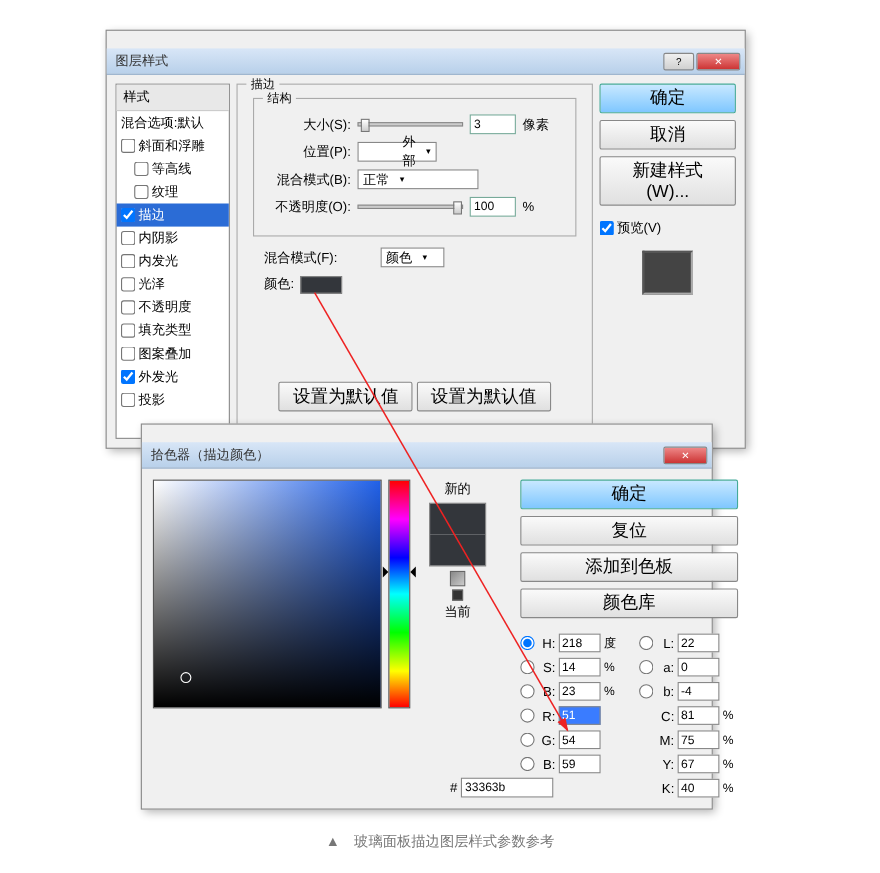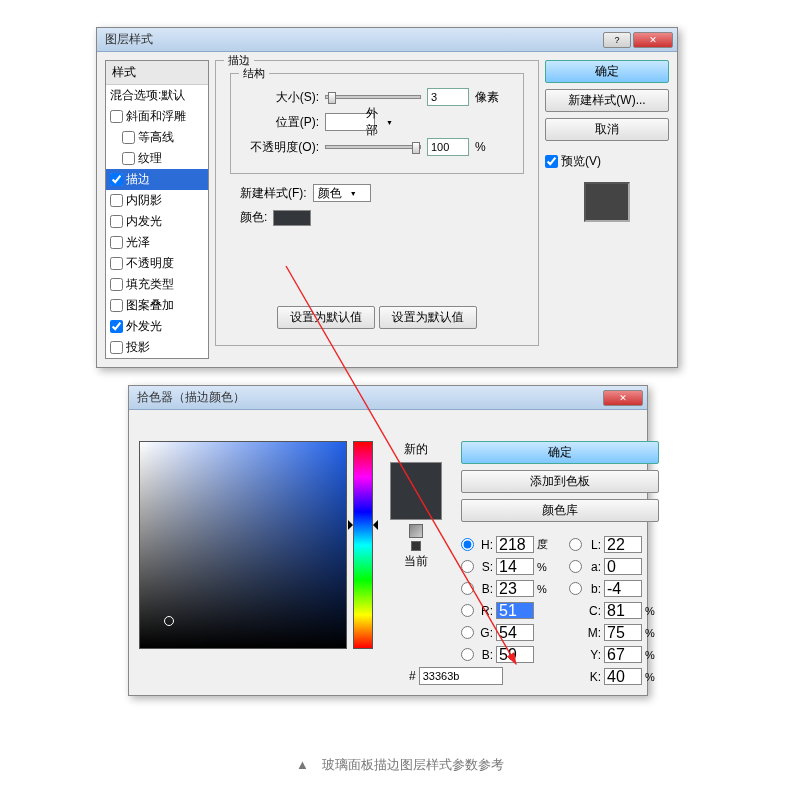--- a/index.html
+++ b/index.html
@@ -1,18 +1,18 @@
 <!DOCTYPE html>
 <html><head>
 <meta charset="utf-8">
 <style>
 * { box-sizing: border-box; margin: 0; padding: 0; }
 body { font-family: "Microsoft YaHei", "SimSun", Arial, sans-serif; font-size: 12px; background: #fff; width: 800px; height: 794px; position: relative; }
 .dialog { position: absolute; background: #f0f0f0; border: 1px solid #888; box-shadow: 3px 3px 8px rgba(0,0,0,0.3); }
-.titlebar { background: linear-gradient(to bottom, #d8e6f7, #b8d0ea); height: 24px; display: flex; align-items: center; padding: 4px 4px; border-bottom: 1px solid #8ca8c8; }
+.titlebar { background: linear-gradient(to bottom, #d8e6f7, #b8d0ea); height: 24px; display: flex; align-items: center; padding: 4px 4px; border-bottom: 1px solid #8ca8c8; margin-top: 16px; }
 .titlebar-text { flex: 1; padding-left: 4px; color: #333; font-size: 12px; }
 .titlebar-btns { display: flex; gap: 2px; }
 .tb-btn { width: 28px; height: 16px; border: 1px solid #888; border-radius: 2px; display: flex; align-items: center; justify-content: center; font-size: 9px; cursor: pointer; }
 .tb-help { background: linear-gradient(to bottom, #f0f0f0, #d0d0d0); }
 .tb-close { background: linear-gradient(to bottom, #e88, #c33); color: #fff; width: 40px; }
 
 
 #layer-style-dialog { left: 96px; top: 27px; width: 582px; }
 .ls-body { display: flex; padding: 8px; gap: 6px; }
 .ls-sidebar { width: 104px; border: 1px solid #888; background: #fff; }
@@ -24,53 +24,53 @@
 .fieldset { border: 1px solid #aaa; padding: 12px 14px 16px; position: relative; margin-bottom: 8px; }
 .fieldset .legend { position: absolute; top: -8px; left: 8px; background: #f0f0f0; padding: 0 4px; font-size: 11px; }
 .inner-fieldset { border: 1px solid #aaa; padding: 14px 10px 10px; position: relative; margin-bottom: 10px; }
 .row { display: flex; align-items: center; margin-bottom: 7px; gap: 6px; }
 .row label { width: 78px; text-align: right; }
 .slider { width: 96px; height: 4px; background: #ccc; border: 1px solid #888; position: relative; }
 .slider .thumb { position: absolute; top: -4px; width: 8px; height: 12px; background: linear-gradient(to bottom,#fff,#ccc); border: 1px solid #777; }
 .num-input { width: 42px; height: 18px; border: 1px solid #7a9; padding: 0 3px; font-size: 11px; }
 .dropdown { height: 18px; border: 1px solid #888; background: #fff; display: inline-flex; align-items: center; padding: 0 4px; gap: 4px; }
 .dropdown .arrow { font-size: 7px; margin-left: 4px; }
-.dd-sm { width: 50px; padding-left: 40px; } .dd-md { width: 110px; } .dd-fill { width: 58px; }
+.dd-sm { width: 72px; padding-left: 40px; } .dd-md { width: 110px; } .dd-fill { width: 58px; margin-left: 33px; }
 .color-swatch { width: 38px; height: 16px; border: 1px solid #888; background: #33363b; cursor: pointer; }
-.btn { display: inline-block; padding: 2px 12px; border: 1px solid #888; background: linear-gradient(to bottom,#fafafa,#e0e0e0); cursor: pointer; font-size: 12px; border-radius: 2px; }
+.btn { display: inline-block; padding: 2px 12px; border: 1px solid #888; background: linear-gradient(to bottom,#fafafa,#e0e0e0); cursor: pointer; font-size: 16px; border-radius: 2px; }
 .ls-right { width: 124px; display: flex; flex-direction: column; gap: 6px; align-items: stretch; }
 .ls-right .btn { text-align: center; }
 .btn.primary { background: linear-gradient(to bottom,#c8e8ff,#7fc7ff); border: 1px solid #4a9; }
 .preview-check { display: flex; align-items: center; gap: 3px; margin-top: 6px; }
 .preview-swatch { width: 46px; height: 40px; background: #444; border: 2px inset #aaa; margin: 6px auto 0; }
 .bottom-btns { text-align: center; margin-top: 6px; }
 
 
 #color-picker-dialog { left: 128px; top: 385px; width: 520px; }
-.cp-body { padding: 10px; display: flex; gap: 8px; margin-top: 21px; }
+.cp-body { padding: 10px; display: flex; gap: 20px; }
 .cp-field { width: 208px; height: 208px; position: relative; background: linear-gradient(to bottom, rgba(255,255,255,0) 0%, rgba(0,0,0,1) 100%), linear-gradient(to right, #fff 0%, #2060e8 100%); border: 1px solid #555; }
 .cp-field .cursor { position: absolute; width: 10px; height: 10px; border: 1px solid #fff; border-radius: 50%; left: 24px; bottom: 22px; }
 .cp-hue { width: 20px; height: 208px; border: 1px solid #555; background: linear-gradient(to bottom, #f00 0%, #f0f 17%, #00f 34%, #0ff 50%, #0f0 67%, #ff0 84%, #f00 100%); position: relative; }
 .cp-hue .harrow { position: absolute; left: -6px; width: 0; height: 0; border: 5px solid transparent; border-left-color: #000; top: 78px; }
 .cp-hue .harrow2 { position: absolute; right: -6px; width: 0; height: 0; border: 5px solid transparent; border-right-color: #000; top: 78px; }
 .cp-mid { width: 74px; text-align: center; }
 .cp-newold { width: 52px; margin: 4px auto; border: 1px solid #888; }
 .cp-newold div { height: 28px; }
 .cp-new { background: #33363b; }
 .cp-old { background: #33363b; }
 .cp-cube { width: 14px; height: 14px; margin: 3px auto; background: linear-gradient(135deg,#888,#ccc); border: 1px solid #666; }
 .cp-right { flex: 1; }
 .cp-btn-stack { display: flex; flex-direction: column; gap: 6px; margin-bottom: 14px; }
 .cp-btn-stack .btn { text-align: center; }
 .cp-vals { display: flex; gap: 18px; }
 .cp-col { display: flex; flex-direction: column; gap: 5px; }
 .vrow { display: flex; align-items: center; gap: 3px; }
 .vrow input[type=radio] { margin: 0; }
 .vrow .lbl { width: 16px; text-align: right; }
-.vrow .vinp { width: 38px; height: 17px; border: 1px solid #888; padding: 0 2px; font-size: 16px; }
+.vrow .vinp { width: 38px; height: 17px; border: 1px solid #888; padding: 0 2px; font-size: 11px; }
 .vrow .vinp.hl { background: #3a7cff; color: #fff; }
 .vrow .unit { width: 14px; font-size: 11px; }
 .cp-foot { display: flex; align-items: center; gap: 12px; margin-top: 8px; }
 .hex-row { display: flex; align-items: center; gap: 3px; }
 .hex-inp { width: 84px; height: 18px; border: 1px solid #888; padding: 0 3px; font-size: 11px; }
 .cp-left-col { display: flex; flex-direction: column; }
 .web-only { margin-top: 8px; display: flex; align-items: center; gap: 4px; }
 
 .arrow-line { position: absolute; pointer-events: none; }
 .caption { position: absolute; left: 0; right: 0; top: 756px; text-align: center; color: #777; font-size: 13px; }
@@ -156,50 +156,57 @@
             <span>像素</span>
           </div>
           <div class="row">
             <label>位置(P):</label>
             <div class="dropdown dd-sm">
                 <span>外部</span>
                 <span class="arrow">▼</span>
               </div>
           </div>
           <div class="row">
+            <label>混合模式(B):</label>
+            <div class="dropdown dd-md">
+                <span>正常</span>
+                <span class="arrow">▼</span>
+              </div>
+          </div>
+          <div class="row">
             <label>不透明度(O):</label>
             <div class="slider">
                 <div class="thumb" style="left:86px"></div>
               </div>
             <input class="num-input" value="100" style="">
             <span>%</span>
           </div>
         </div>
         <div class="row" style="margin-left:10px">
-          <label style="width:auto">新建样式(F):</label>
+          <label style="width:auto">混合模式(F):</label>
           <div class="dropdown dd-fill">
               <span>颜色</span>
               <span class="arrow">▼</span>
             </div>
         </div>
         <div class="row" style="margin-left:10px">
           <label style="width:auto">颜色:</label>
           <div class="color-swatch"></div>
         </div>
         <div class="bottom-btns" style="margin-top:80px">
           <span class="btn">设置为默认值</span>
           <span class="btn">设置为默认值</span>
         </div>
       </div>
     </div>
 
     <div class="ls-right">
       <span class="btn primary">确定</span>
+      <span class="btn">取消</span>
       <span class="btn">新建样式(W)...</span>
-      <span class="btn">取消</span>
       <div class="preview-check">
           <input type="checkbox" checked="" style="">
           <span>预览(V)</span>
         </div>
       <div class="preview-swatch"></div>
     </div>
   </div>
 </div>
 
 <div class="dialog" id="color-picker-dialog">
@@ -228,20 +235,21 @@
           <div class="cp-cube"></div>
           <div style="width:10px;height:10px;background:#333;margin:2px auto;border:1px solid #666"></div>
           <div>当前</div>
         </div>
       </div>
     </div>
 
     <div class="cp-right">
       <div class="cp-btn-stack">
         <span class="btn primary">确定</span>
+        <span class="btn">复位</span>
         <span class="btn">添加到色板</span>
         <span class="btn">颜色库</span>
       </div>
       <div class="cp-vals">
         <div class="cp-col">
           <div class="vrow">
               <input type="radio" name="cm" checked="" style="">
               <span class="lbl">H:</span>
               <input class="vinp" value="218" style="">
               <span class="unit">度</span>

